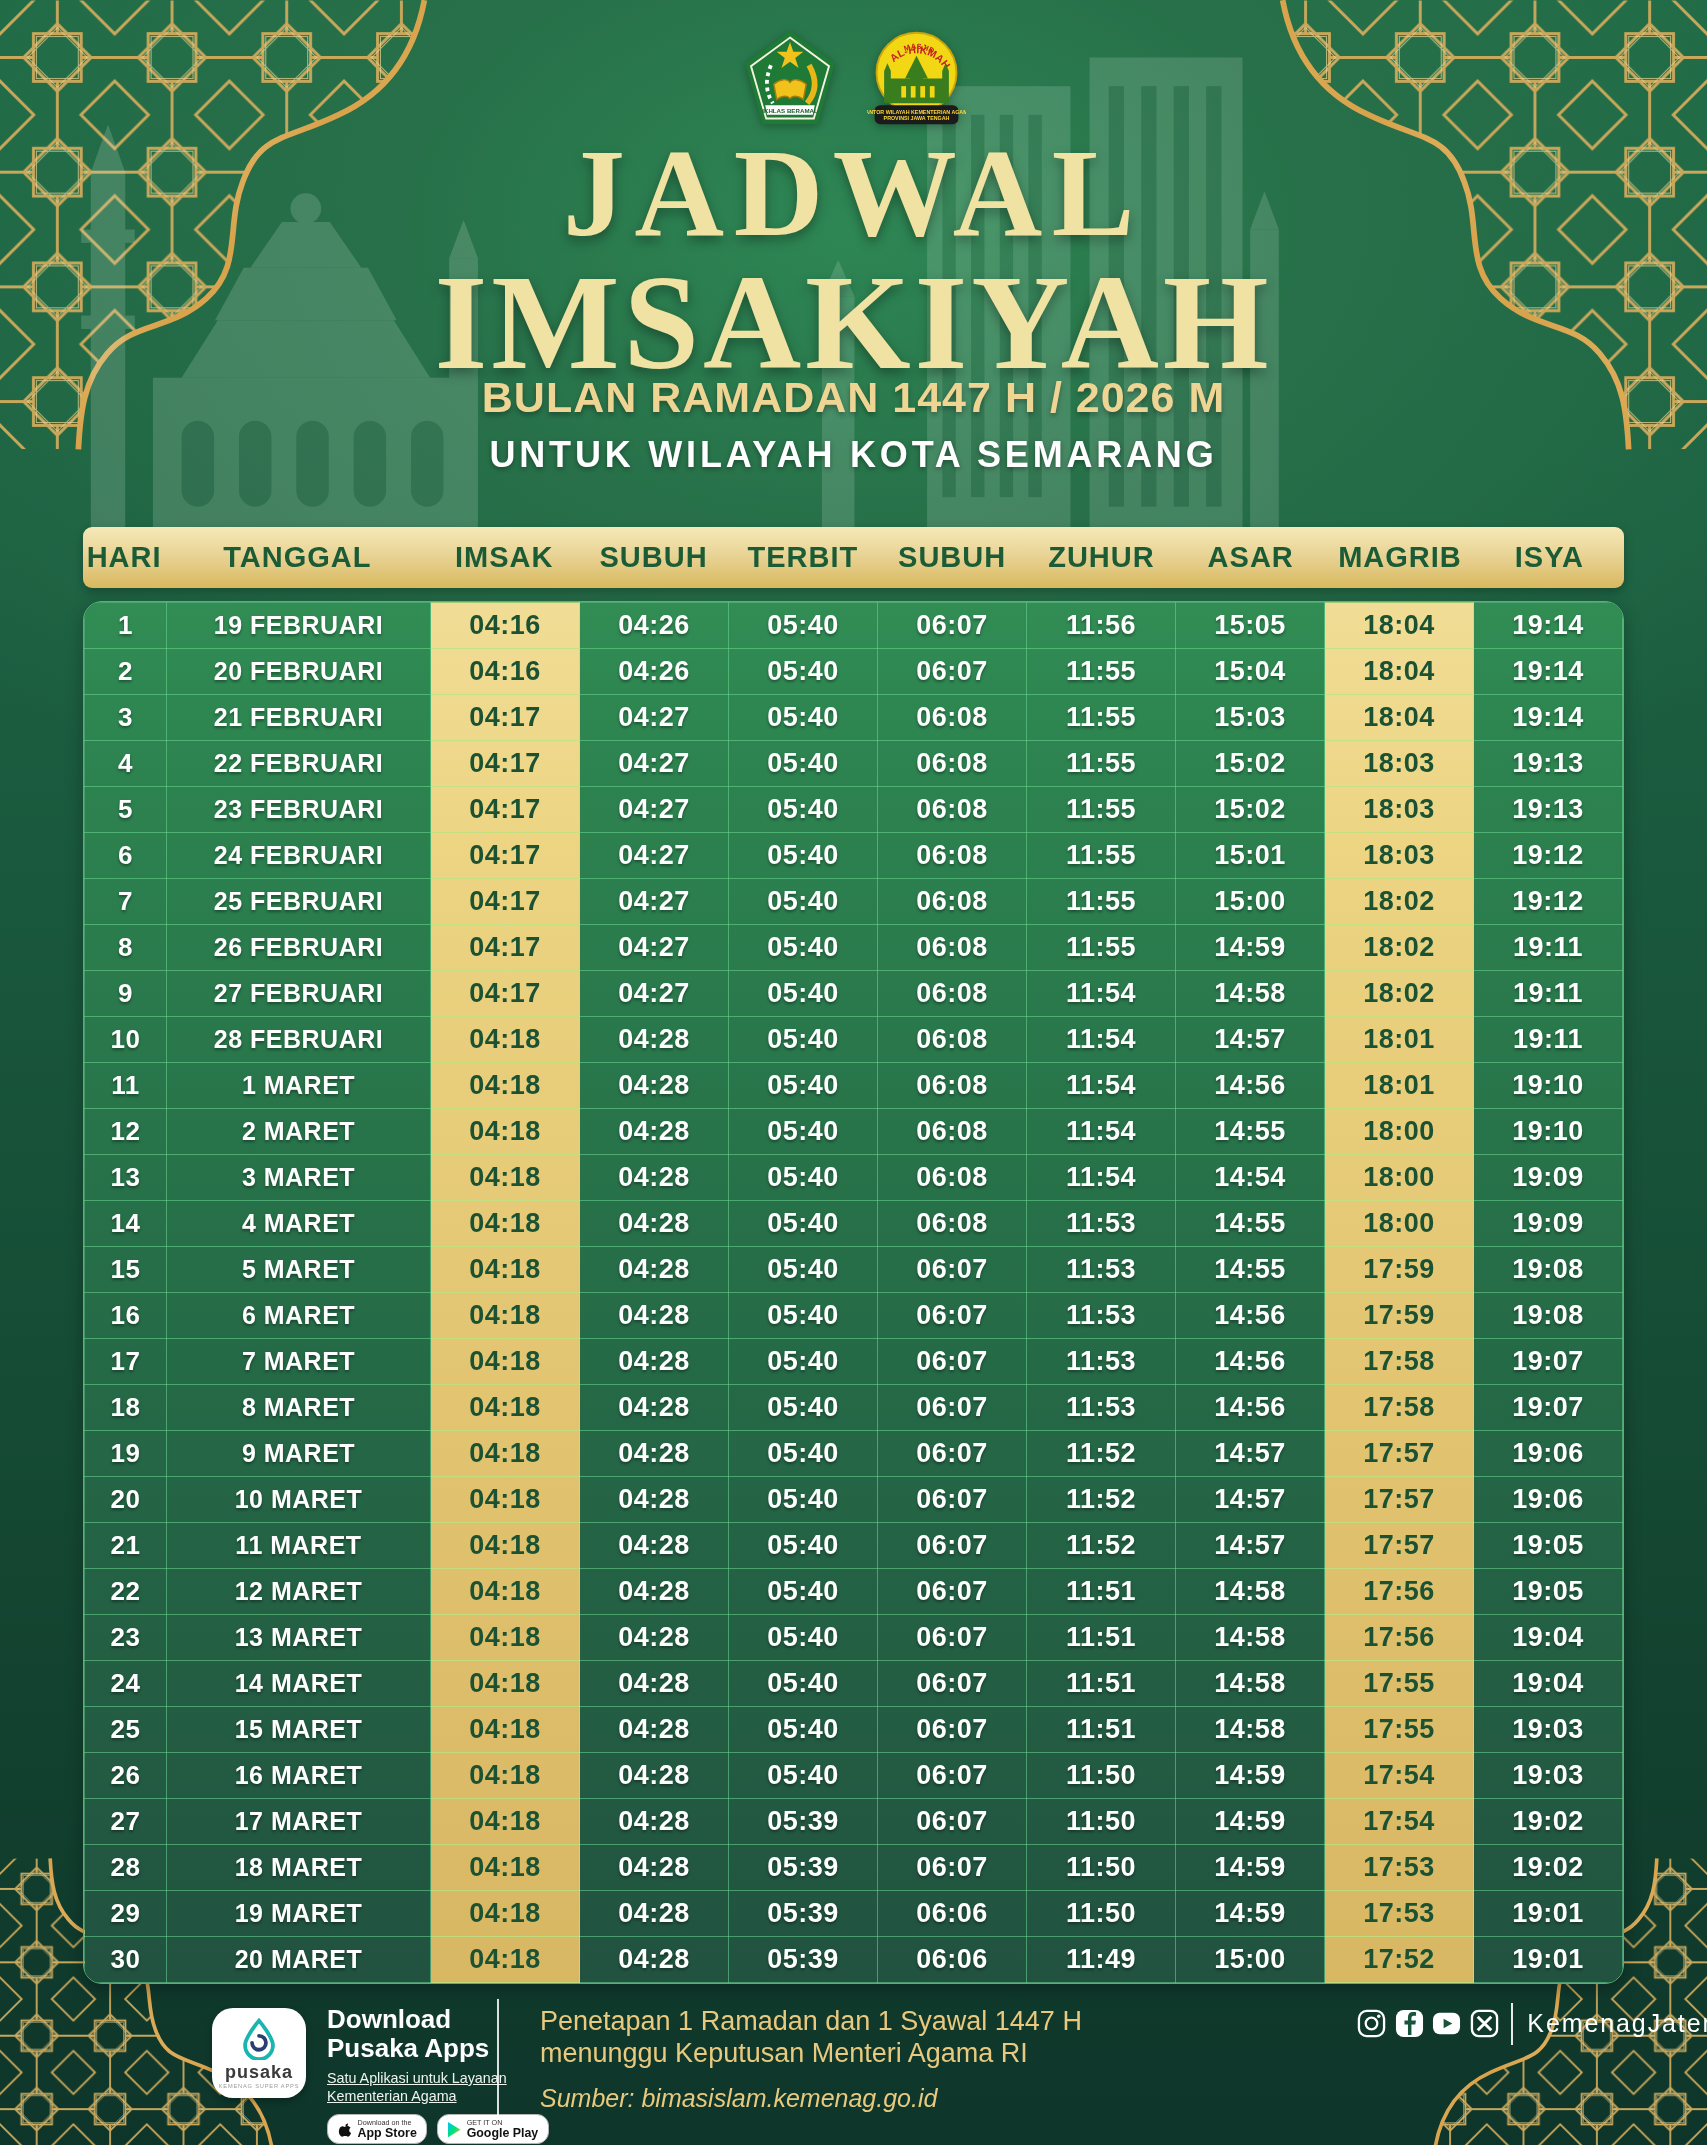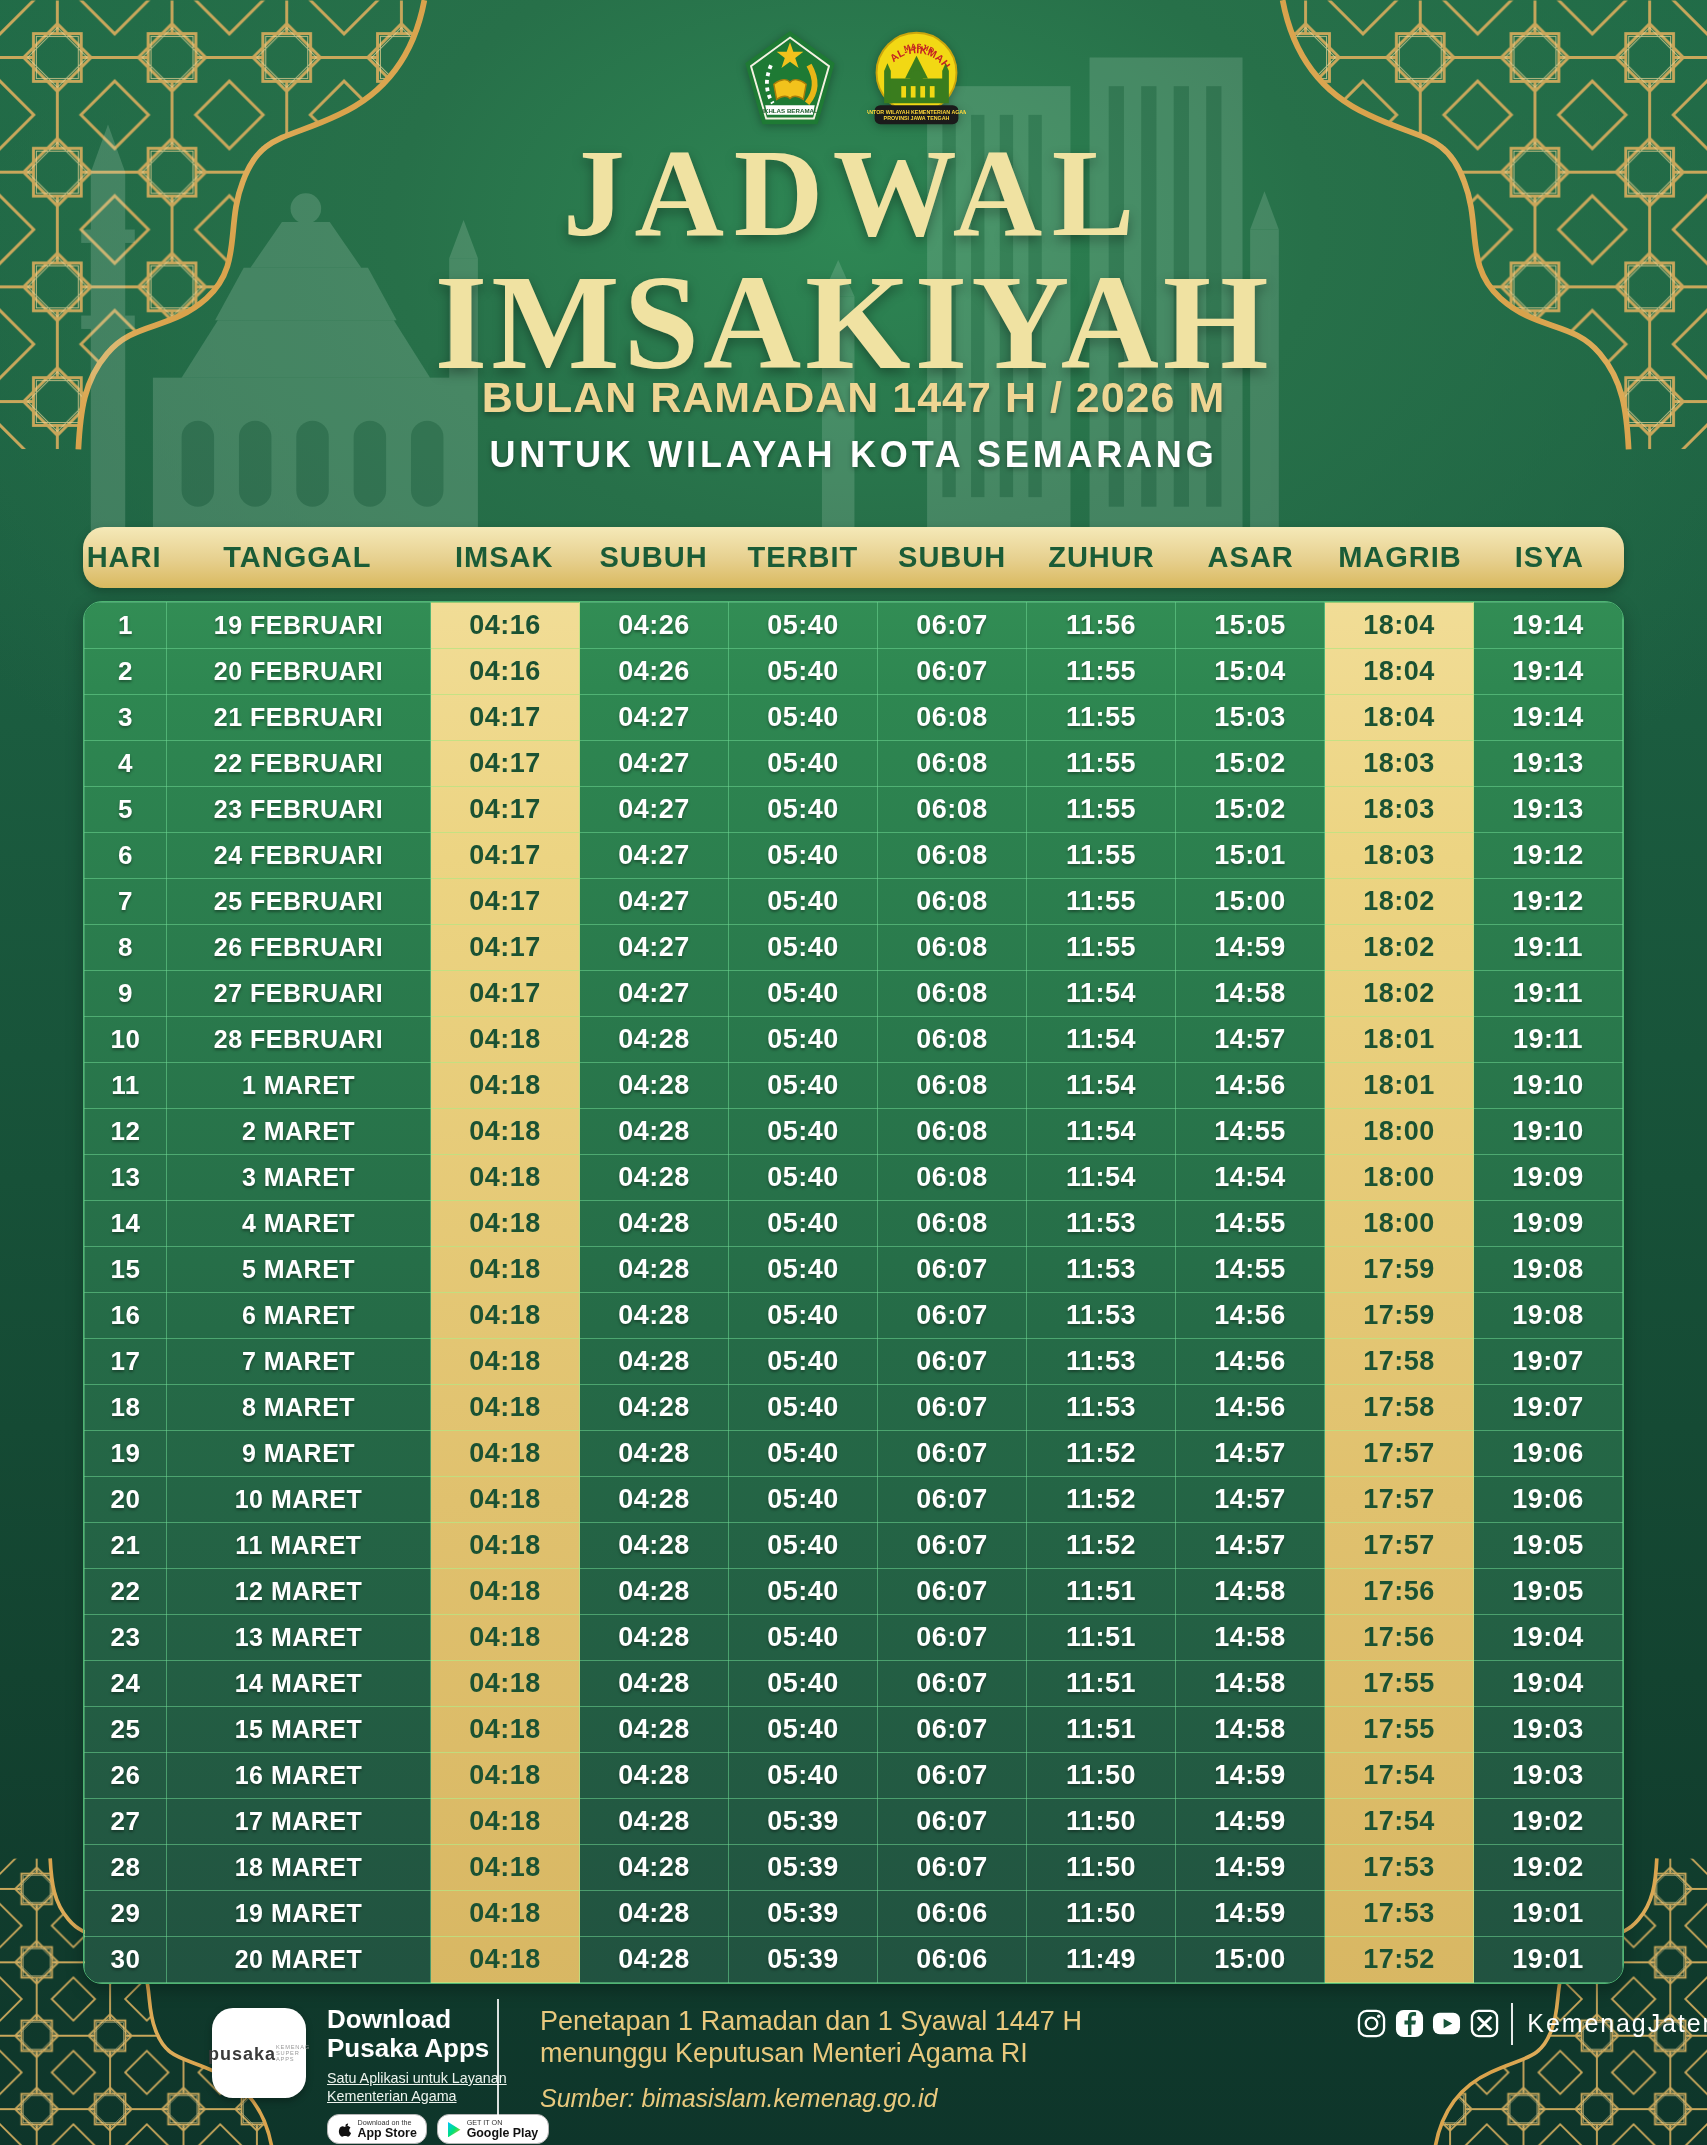--- a/index.html
+++ b/index.html
@@ -25,21 +25,21 @@
   .region { position:absolute; top:434px; left:0; width:100%; text-align:center;
     font-size:36px; font-weight:700; color:#ffffff; letter-spacing:3.8px; text-shadow:0 1.9px 4.8px rgba(0,0,0,.35); }
 
   
   .table-area { position:absolute; left:83px; top:527px; width:1541px; }
   table { width:100%; table-layout:fixed; border-collapse:collapse; }
   col.c-day  { width:82px; }
   col.c-date { width:264px; }
   col.c-time { width:149px; }
 
-  .head-pill { border-radius:21px; overflow:hidden; box-shadow:0 3.8px 9.6px rgba(0,0,0,.25); }
+  .head-pill { border-radius:9px; overflow:hidden; box-shadow:0 3.8px 9.6px rgba(0,0,0,.25); }
   .head-pill th {
     height:61px; background:linear-gradient(180deg,#f5e9b8 0%, #e9d astq 0%, #e6cf8d 55%, #d9b95f 100%);
     background:linear-gradient(180deg,#f5e9b8 0%, #e6cf8d 55%, #d9b95f 100%);
     color:#1b5c37; font-size:29px; font-weight:700; letter-spacing:1px; text-align:center;
   }
 
   .body-wrap { margin-top:13.4px; border:1.9px solid #4fb573; border-radius:19px; overflow:hidden;
                box-shadow:0 5.7px 17px rgba(0,0,0,.28); }
   .body-wrap td {
     height:46px; text-align:center; vertical-align:middle;
@@ -54,21 +54,21 @@
   .body-wrap td.gold {
     background-image:linear-gradient(180deg,#f4e1a0 22%, #ecd482 40%, #e0c16e 70%, #d8b763 93%);
     background-attachment:fixed;
     color:#1b5233; text-shadow:none;
     border-color:rgba(186,228,130,.8);
   }
 
   
   .footer { position:absolute; left:0; top:1993px; width:100%; height:153px; color:#fff; }
   .pusaka-card { position:absolute; left:212px; top:15.3px; width:94px; height:90px; background:#fff;
-    border-radius:21px; display:flex; flex-direction:row; align-items:center; justify-content:center;
+    border-radius:21px; display:flex; flex-direction:column; align-items:center; justify-content:center;
     box-shadow:0 2.9px 7.6px rgba(0,0,0,.3); }
   .pusaka-word { font-size:18px; font-weight:700; color:#3a3a3a; letter-spacing:1px; margin-top:1.9px; }
   .pusaka-tag  { font-size:5.7px; color:#9a9a9a; letter-spacing:0.8px; }
   .dl-block { position:absolute; left:327px; top:11.5px; }
   .dl-line { font-size:26px; font-weight:700; line-height:1.15; }
   .dl-desc { font-size:14.3px; line-height:1.25; margin-top:5.7px; color:#eef5ef;text-decoration:underline; }
   .badges { display:flex; gap:9.6px; margin-top:8.6px; }
   .badge { display:flex; align-items:center; gap:5.7px; background:#fff; border:1px solid #b5b5b5;
     border-radius:12px; height:30px; padding:0 9.6px; color:#111; }
   .badge .b-small { font-size:7.2px; line-height:1; color:#333; }

